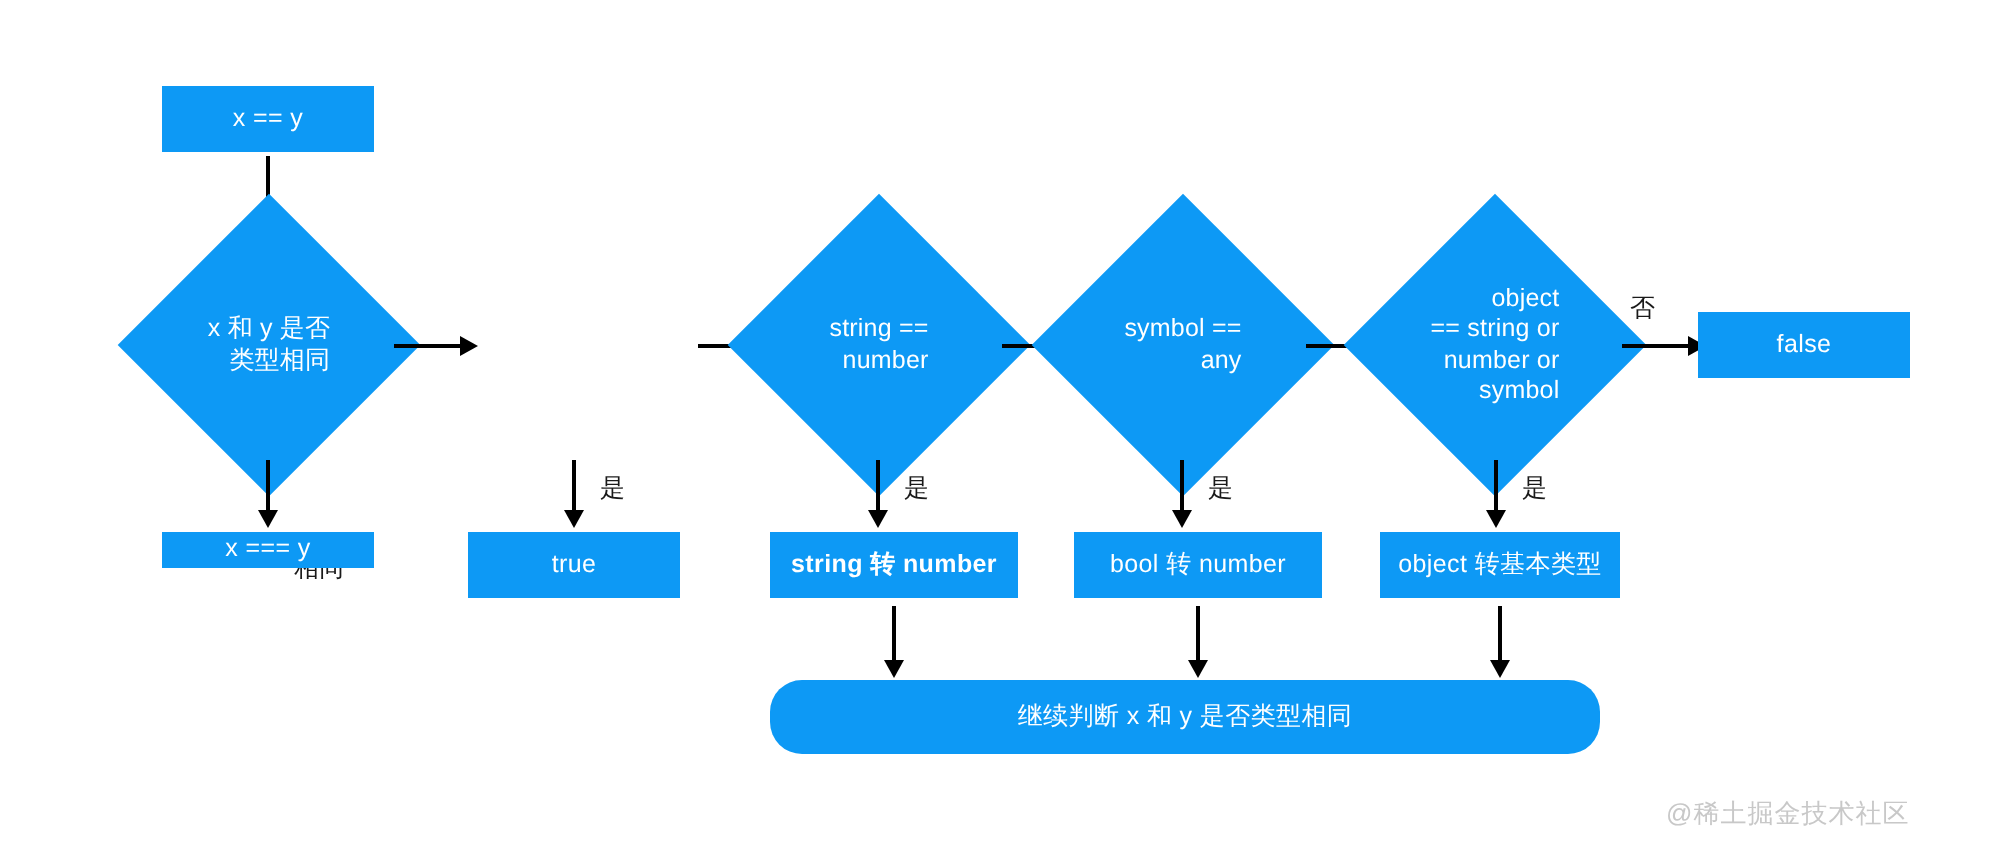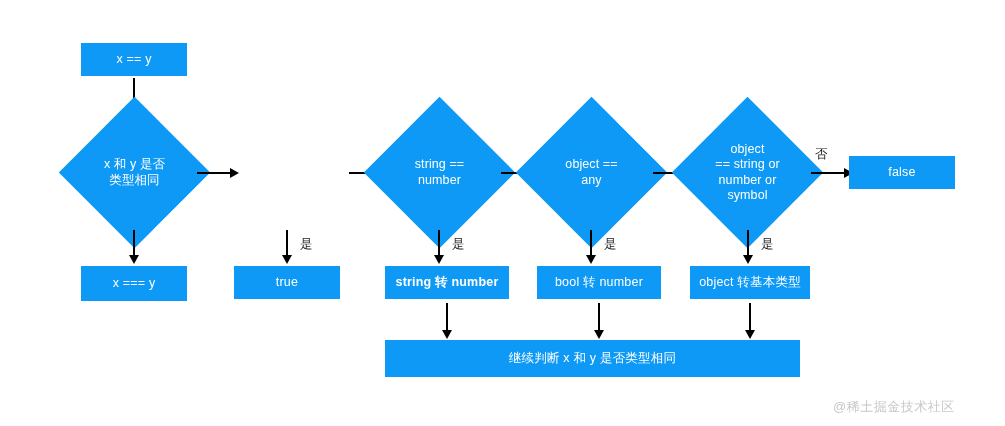--- a/index.html
+++ b/index.html
@@ -46,21 +46,21 @@
     height: 100%;
     background: #0d99f5;
     transform: rotate(45deg);
   }
   .node-diamond .dia-label {
     position: relative;
     z-index: 2;
     color: #ffffff;
     font-size: 12.5px;
     line-height: 1.22;
-    text-align: center;
+    text-align: right;
     white-space: pre-line;
     letter-spacing: 0.1px;
   }
   
   .arrow-v, .arrow-h {
     position: absolute;
   }
   .arrow-v .shaft {
     position: absolute;
     left: 50%;
@@ -151,21 +151,21 @@
 number</div>
   </div>
 
   <div class="arrow-h" style="left:501px; top:165px; width:42px; height:16px;">
     <div class="shaft" style="width:34px;"></div>
     <div class="head"></div>
   </div>
 
   <div class="node-diamond" style="left:538px; top:119px; width:107px; height:107px;">
     <div class="dia-shape"></div>
-    <div class="dia-label">object ==
+    <div class="dia-label">symbol ==
 any</div>
   </div>
 
   <div class="arrow-h" style="left:653px; top:165px; width:42px; height:16px;">
     <div class="shaft" style="width:34px;"></div>
     <div class="head"></div>
   </div>
 
   <div class="node-diamond" style="left:694px; top:119px; width:107px; height:107px;">
     <div class="dia-shape"></div>
@@ -208,21 +208,21 @@
     <div class="head"></div>
   </div>
   <div class="edge-label" style="left:604px; top:238px;">是</div>
 
   <div class="arrow-v" style="left:740px; top:230px; width:16px; height:34px;">
     <div class="shaft" style="height:25px;"></div>
     <div class="head"></div>
   </div>
   <div class="edge-label" style="left:761px; top:238px;">是</div>
 
-  <div class="node-rect" style="left:81px; top:266px; width:106px; height:35px;">
+  <div class="node-rect" style="left:81px; top:266px; width:106px; height:18px;">
     <span>x === y</span>
   </div>
 
   <div class="node-rect" style="left:234px; top:266px; width:106px; height:33px;">
     <span>true</span>
   </div>
 
   <div class="node-rect" style="left:385px; top:266px; width:124px; height:33px;font-weight:bold;">
     <span>string 转 number</span>
   </div>
@@ -243,19 +243,19 @@
   <div class="arrow-v" style="left:591px; top:303px; width:16px; height:36px;">
     <div class="shaft" style="height:27px;"></div>
     <div class="head"></div>
   </div>
 
   <div class="arrow-v" style="left:742px; top:303px; width:16px; height:36px;">
     <div class="shaft" style="height:27px;"></div>
     <div class="head"></div>
   </div>
 
-  <div class="node-rect" style="left:385px; top:340px; width:415px; height:37px;">
+  <div class="node-rect" style="left:385px; top:340px; width:415px; height:37px;border-radius:16px;">
     <span>继续判断 x 和 y 是否类型相同</span>
   </div>
 
   <div class="watermark" style="left:833px; top:398px;text-align:center;">@稀土掘金技术社区</div>
 
 </div>
 
 </body></html>

